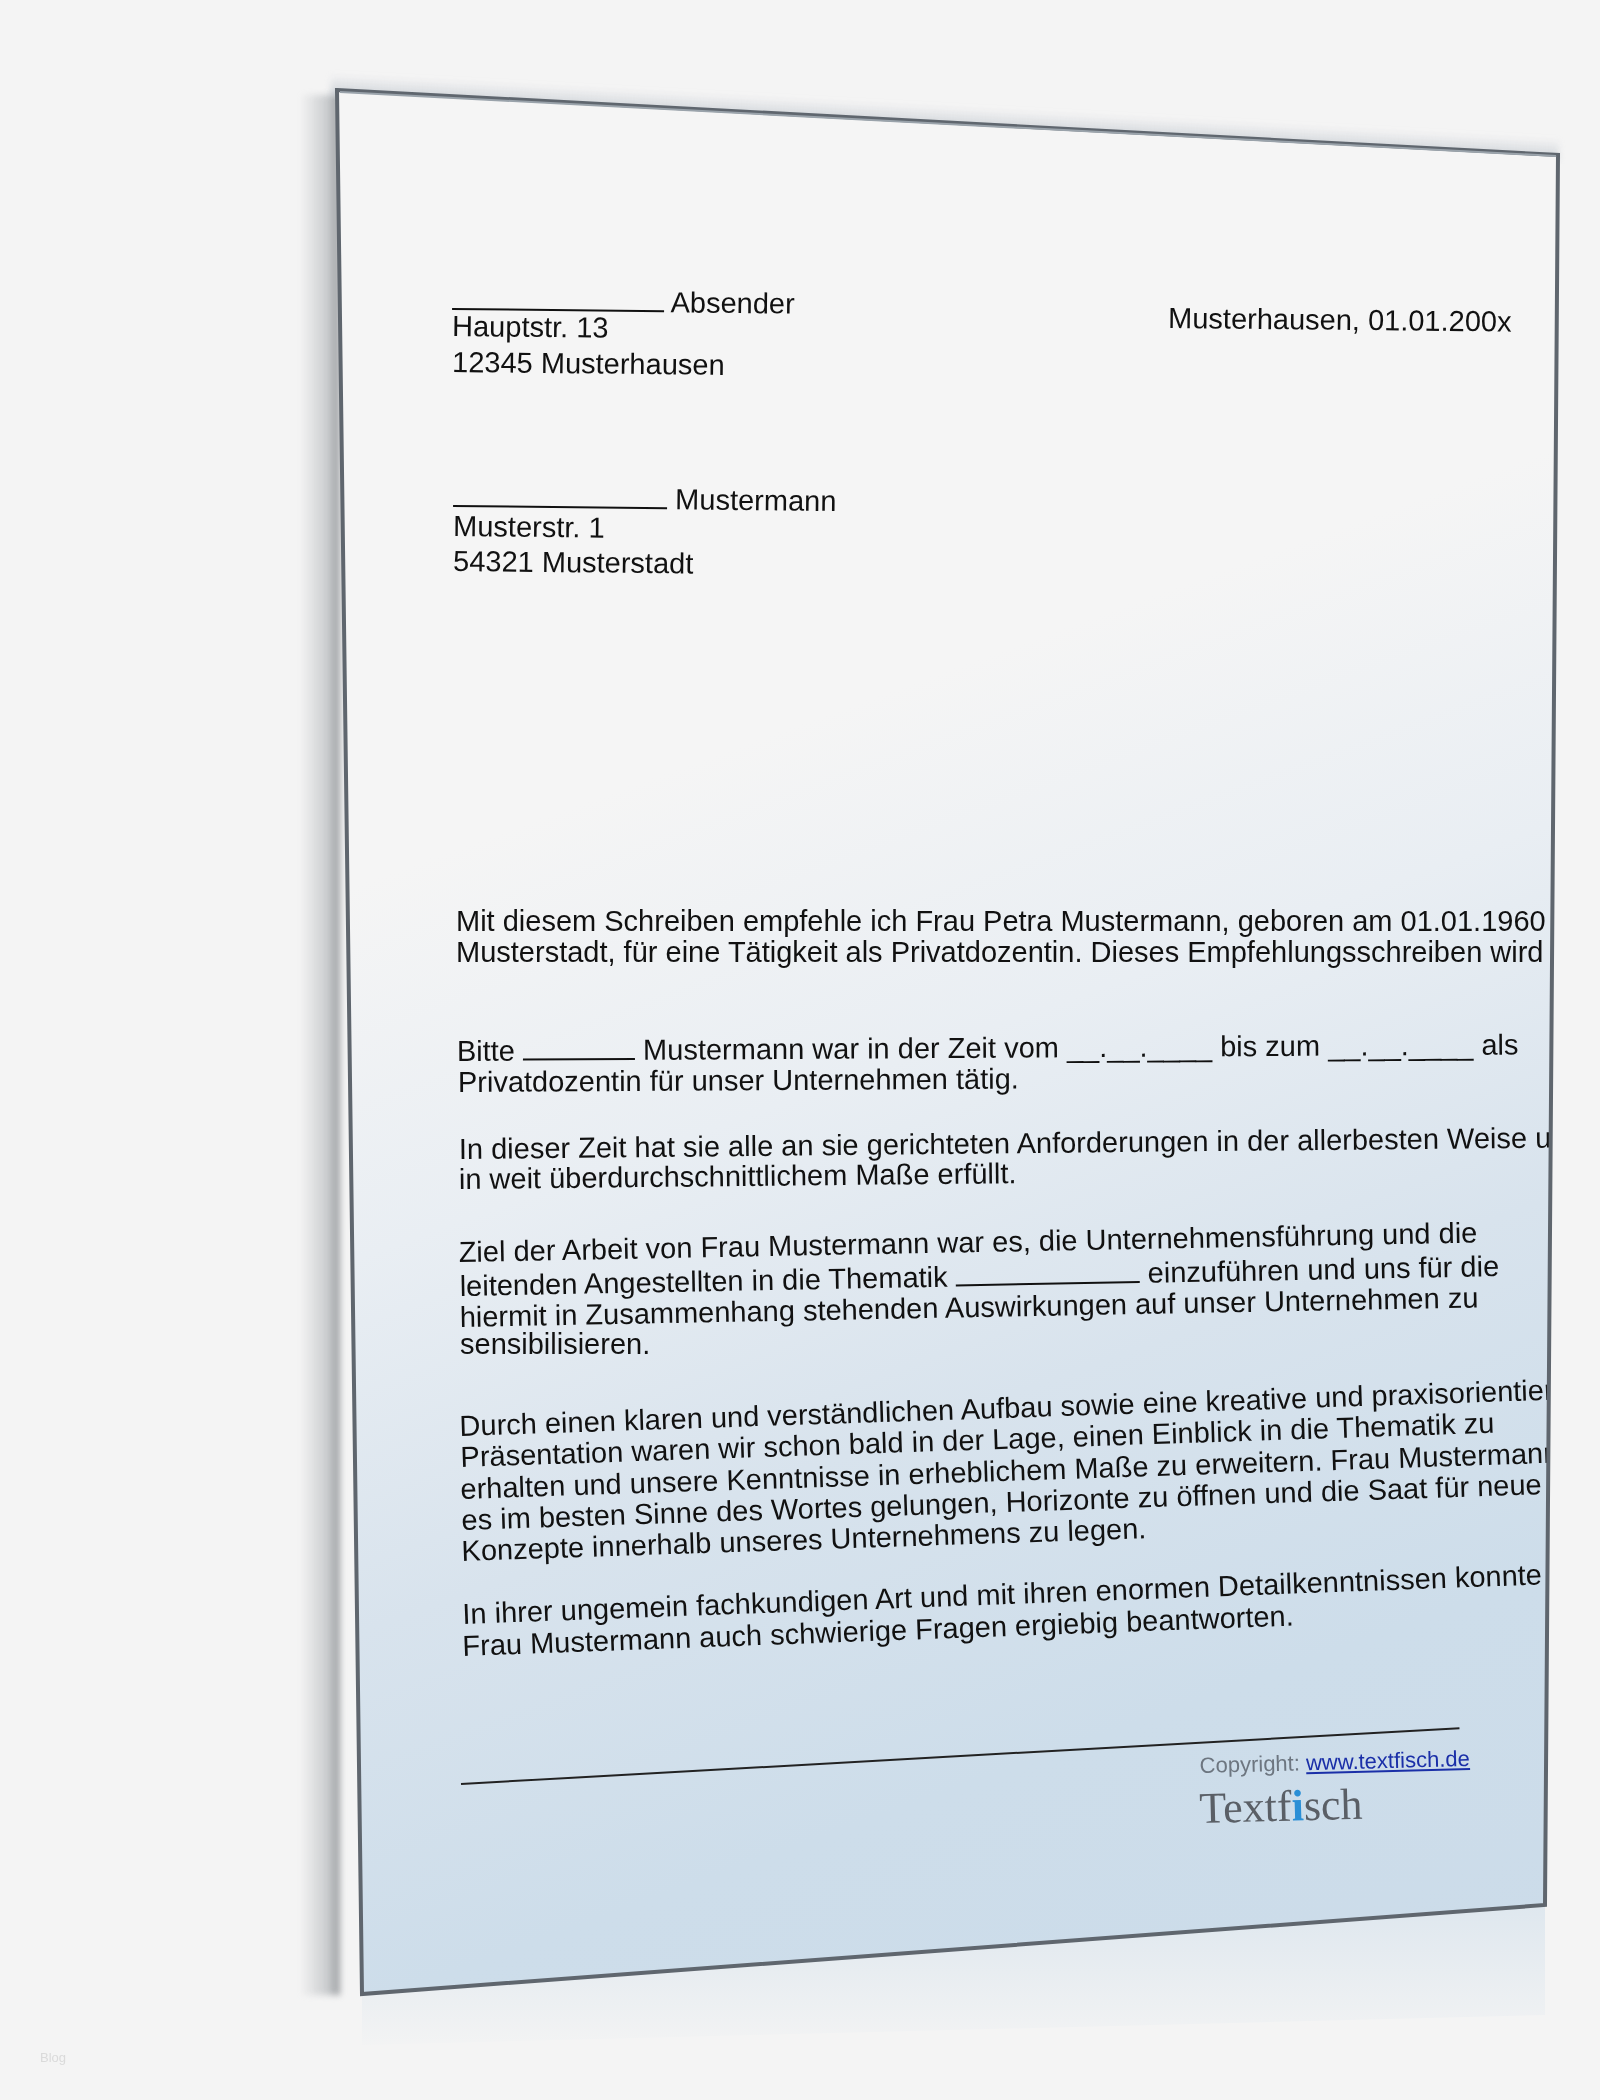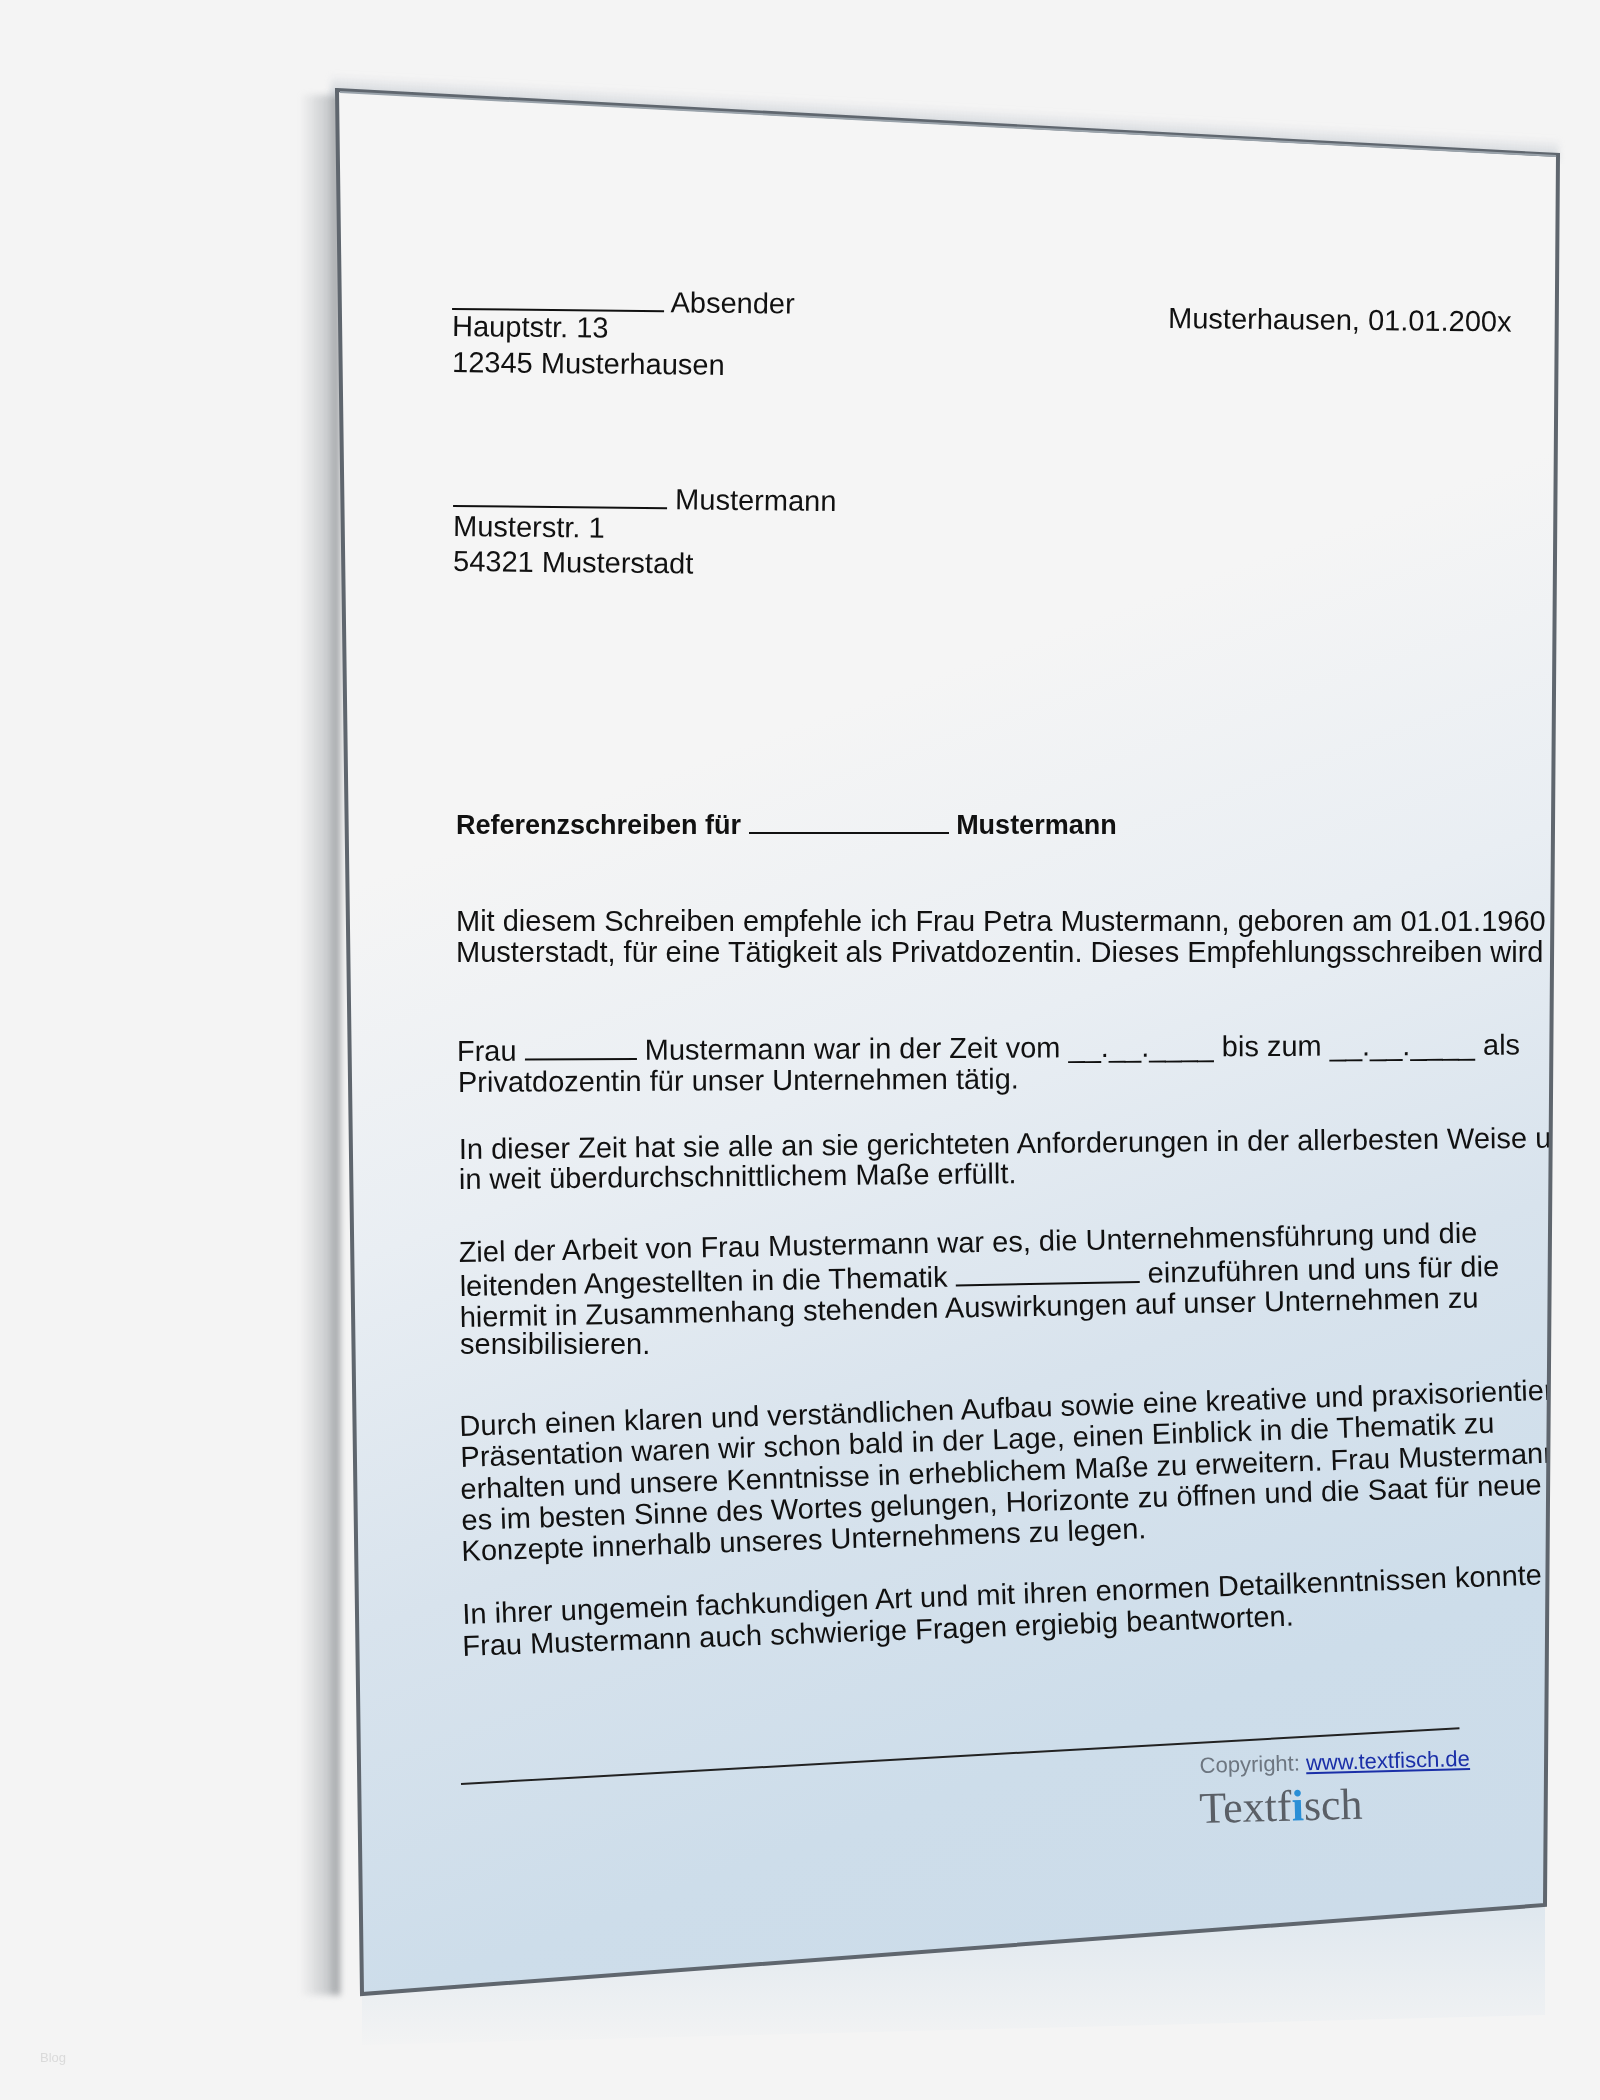--- a/index.html
+++ b/index.html
@@ -63,31 +63,26 @@
 
   <div class="txt" style="left:1168px; top:304px; transform:rotate(0.6deg);">Musterhausen, 01.01.200x</div>
 
   <div class="txt" style="left:453px; top:483px; transform:rotate(0.6deg);">
     <span class="blank" style="width:214px;"></span>
     <span>Mustermann</span>
   </div>
   <div class="txt" style="left:453px; top:512px; transform:rotate(0.6deg);">Musterstr. 1</div>
   <div class="txt" style="left:453px; top:547px; transform:rotate(0.6deg);">54321 Musterstadt</div>
 
-  <div class="txt bold" style="left:456px; top:810px; font-size:27px;">
-    <span>Referenzschreiben für</span>
-    <span class="blank" style="width:200px;"></span>
-    <span>Mustermann</span>
-  </div>
 
   <div class="txt" style="left:456px; top:907px;">Mit diesem Schreiben empfehle ich Frau Petra Mustermann, geboren am 01.01.1960 in</div>
   <div class="txt" style="left:456px; top:938px;">Musterstadt, für eine Tätigkeit als Privatdozentin. Dieses Empfehlungsschreiben wird auf</div>
 
   <div class="txt" style="left:457px; top:1037px; transform:rotate(-0.35deg);">
-    <span>Frau</span>
+    <span>Bitte</span>
     <span class="blank" style="width:112px;"></span>
     <span>Mustermann war in der Zeit vom</span>
     <span>__.__.____</span>
     <span>bis zum</span>
     <span>__.__.____</span>
     <span>als</span>
   </div>
   <div class="txt" style="left:458px; top:1068px; transform:rotate(-0.35deg);">Privatdozentin für unser Unternehmen tätig.</div>
 
   <div class="txt" style="left:459px; top:1135px; transform:rotate(-0.6deg);">In dieser Zeit hat sie alle an sie gerichteten Anforderungen in der allerbesten Weise und</div>

